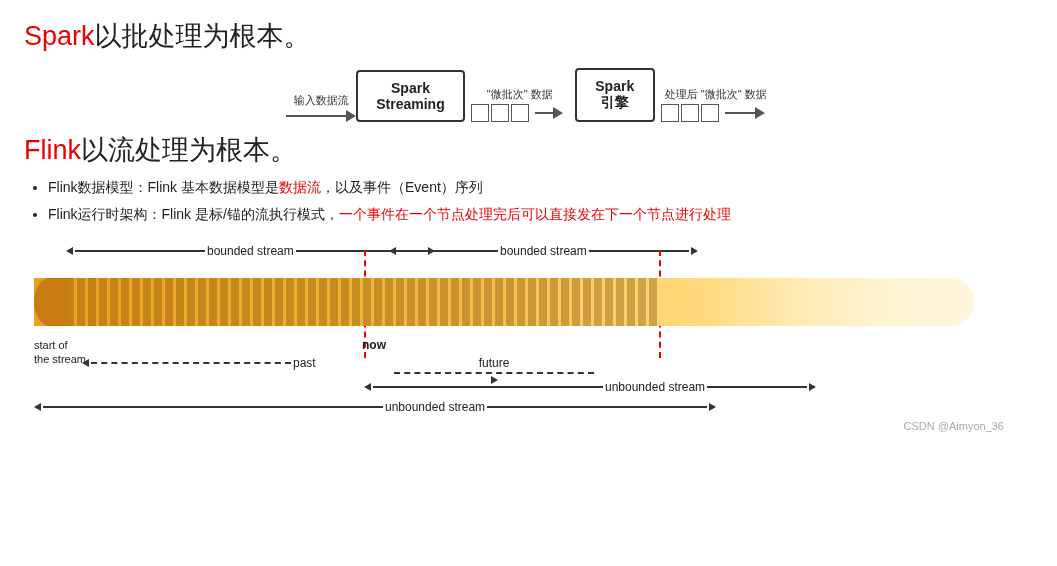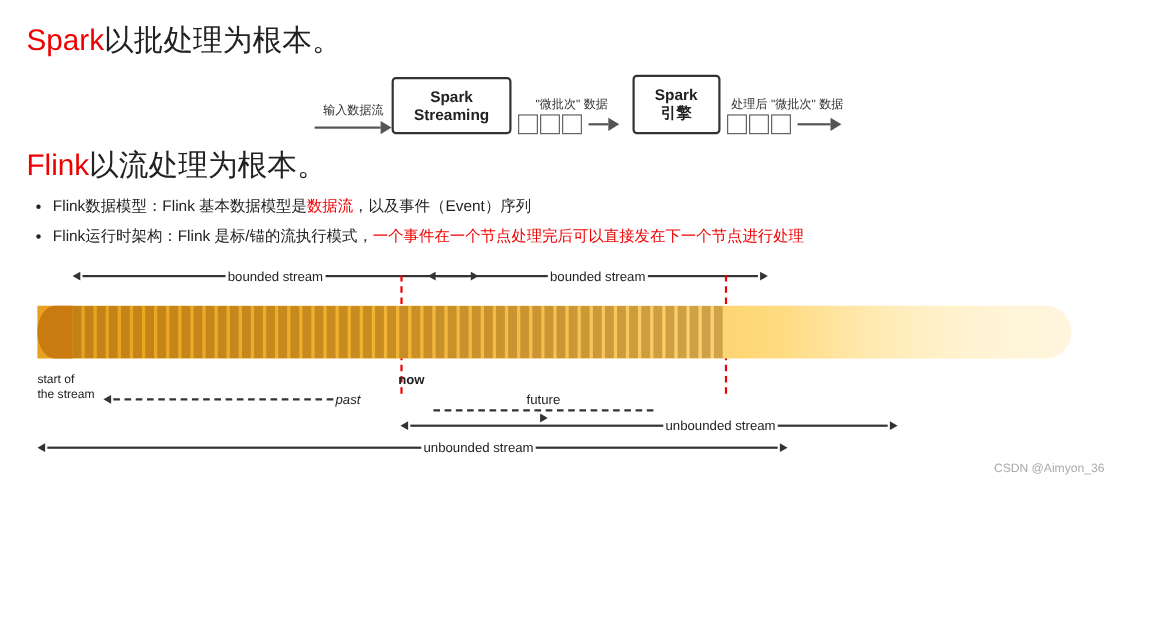--- a/index.html
+++ b/index.html
@@ -315,21 +315,21 @@
           </div>
           <div class="pipe-fade"></div>
         </div>
         <div class="pipe-left-cap"></div>
       </div>
 
       <div style="position:relative;width:960px;height:80px;margin-top:4px;">
 
         <div style="position:absolute;left:0;top:0;font-size:11px;line-height:1.3;">start of<br>the stream</div>
 
-        <div style="position:absolute;left:60px;top:18px;display:flex;align-items:center;gap:2px;font-style:italic;">
+        <div style="position:absolute;left:48px;top:18px;display:flex;align-items:center;gap:2px;">
           <div style="width:0;height:0;border-top:4px solid transparent;border-bottom:4px solid transparent;border-right:7px solid #333;"></div>
           <div style="width:200px;height:0;border-top:2px dashed #333;"></div>
           <span style="font-size:12px;">past</span>
         </div>
 
         <div style="position:absolute;left:328px;top:0;font-size:12px;font-weight:bold;">now</div>
 
         <div style="position:absolute;left:360px;top:18px;display:flex;align-items:center;gap:2px;flex-direction:column;">
           <span style="font-size:12px;">future</span>
           <div style="width:200px;height:0;border-top:2px dashed #333;"></div>

